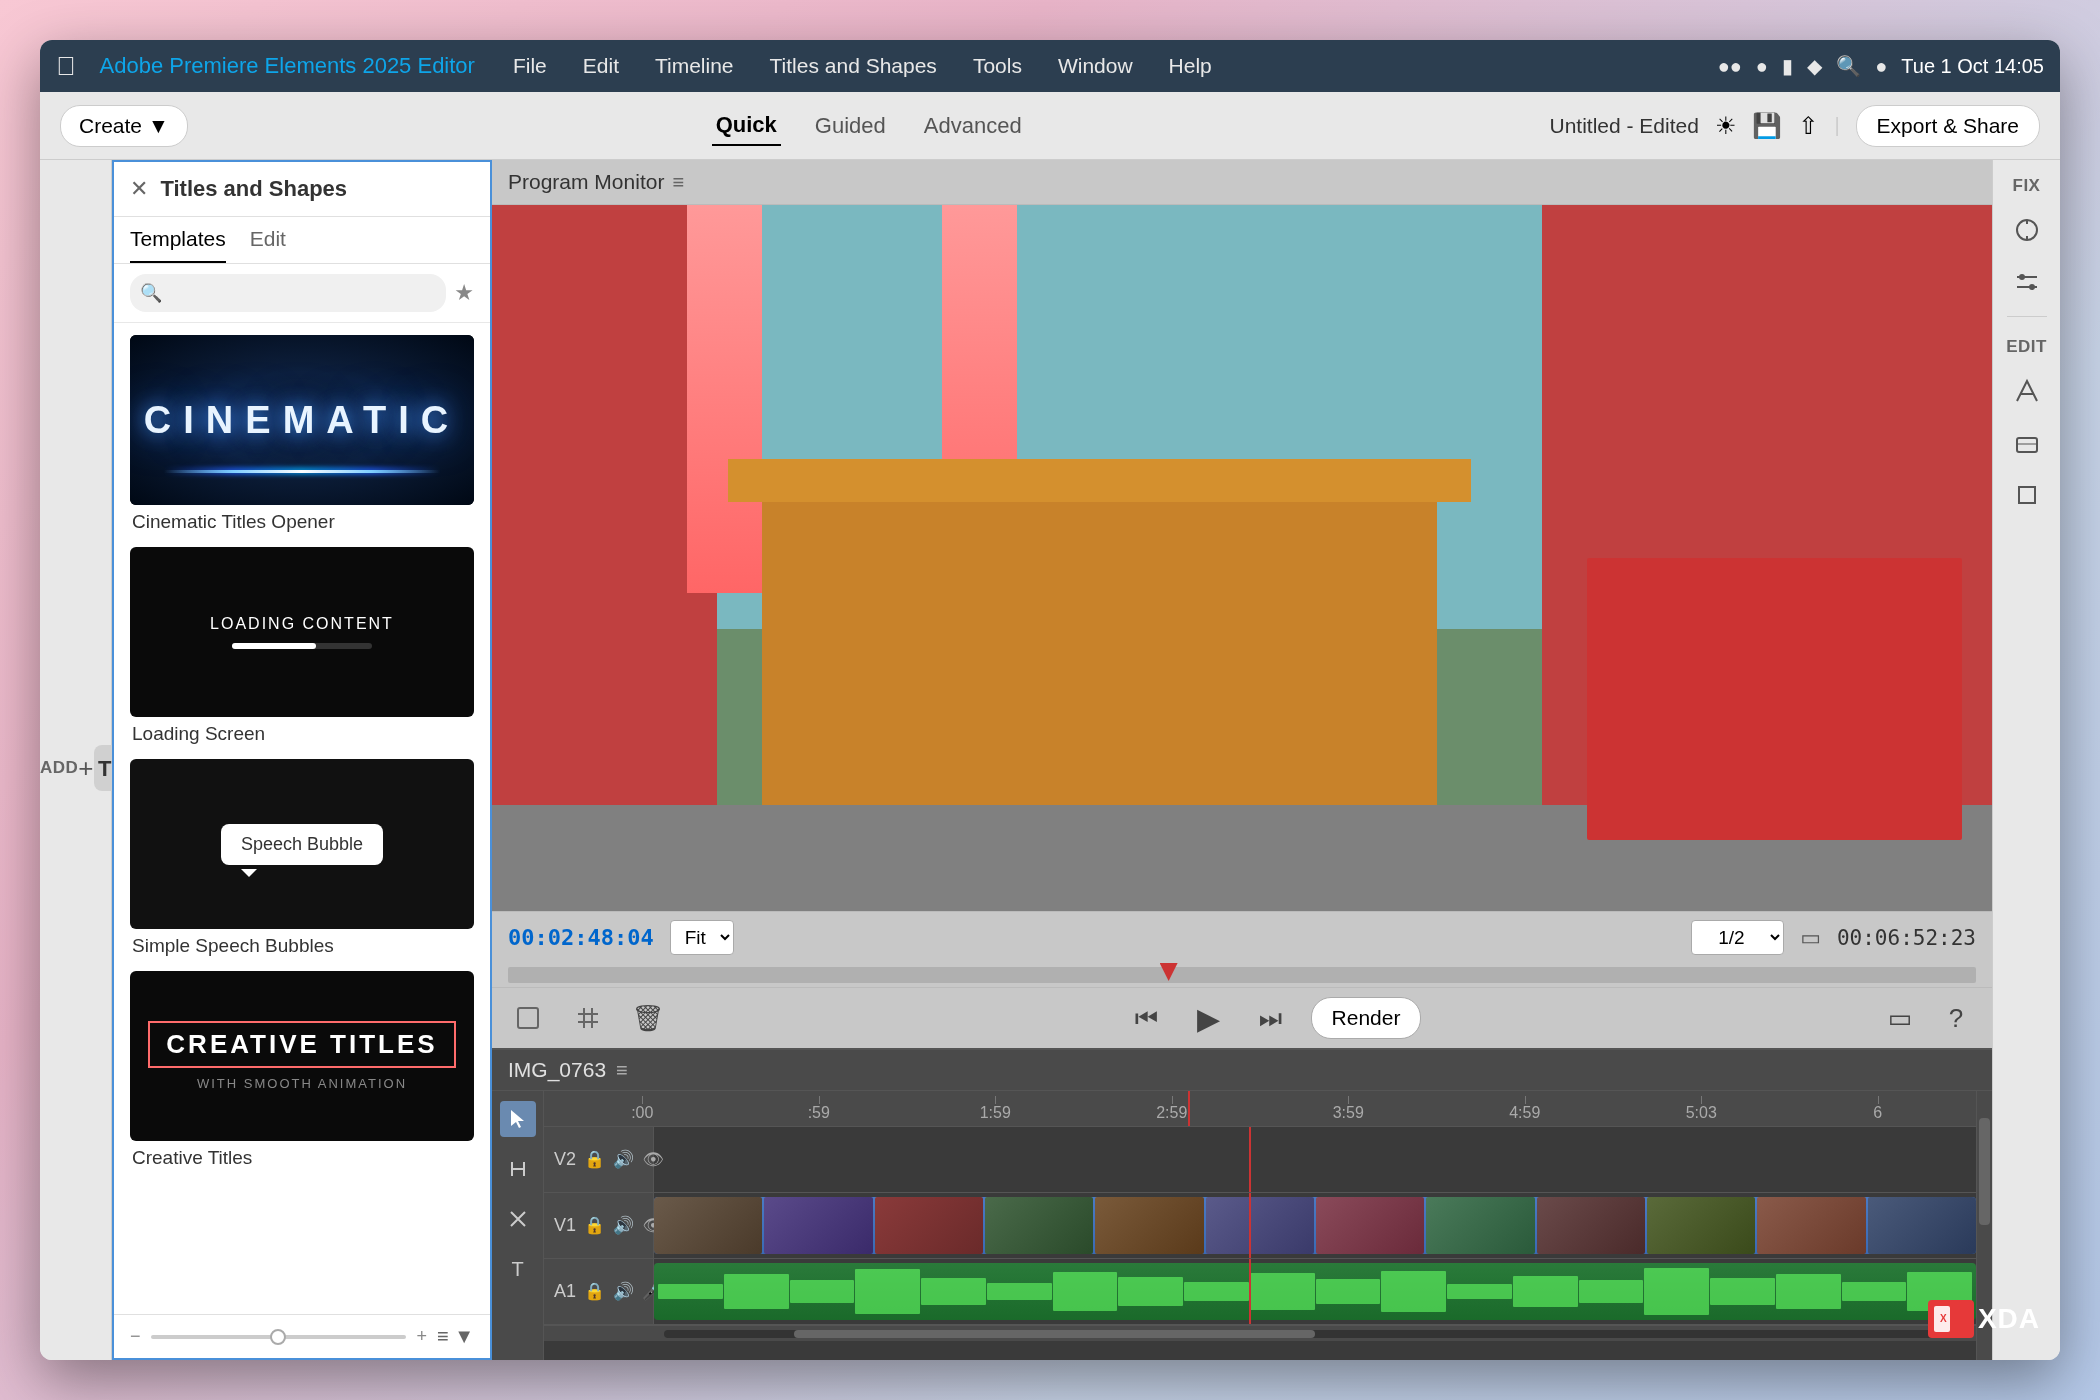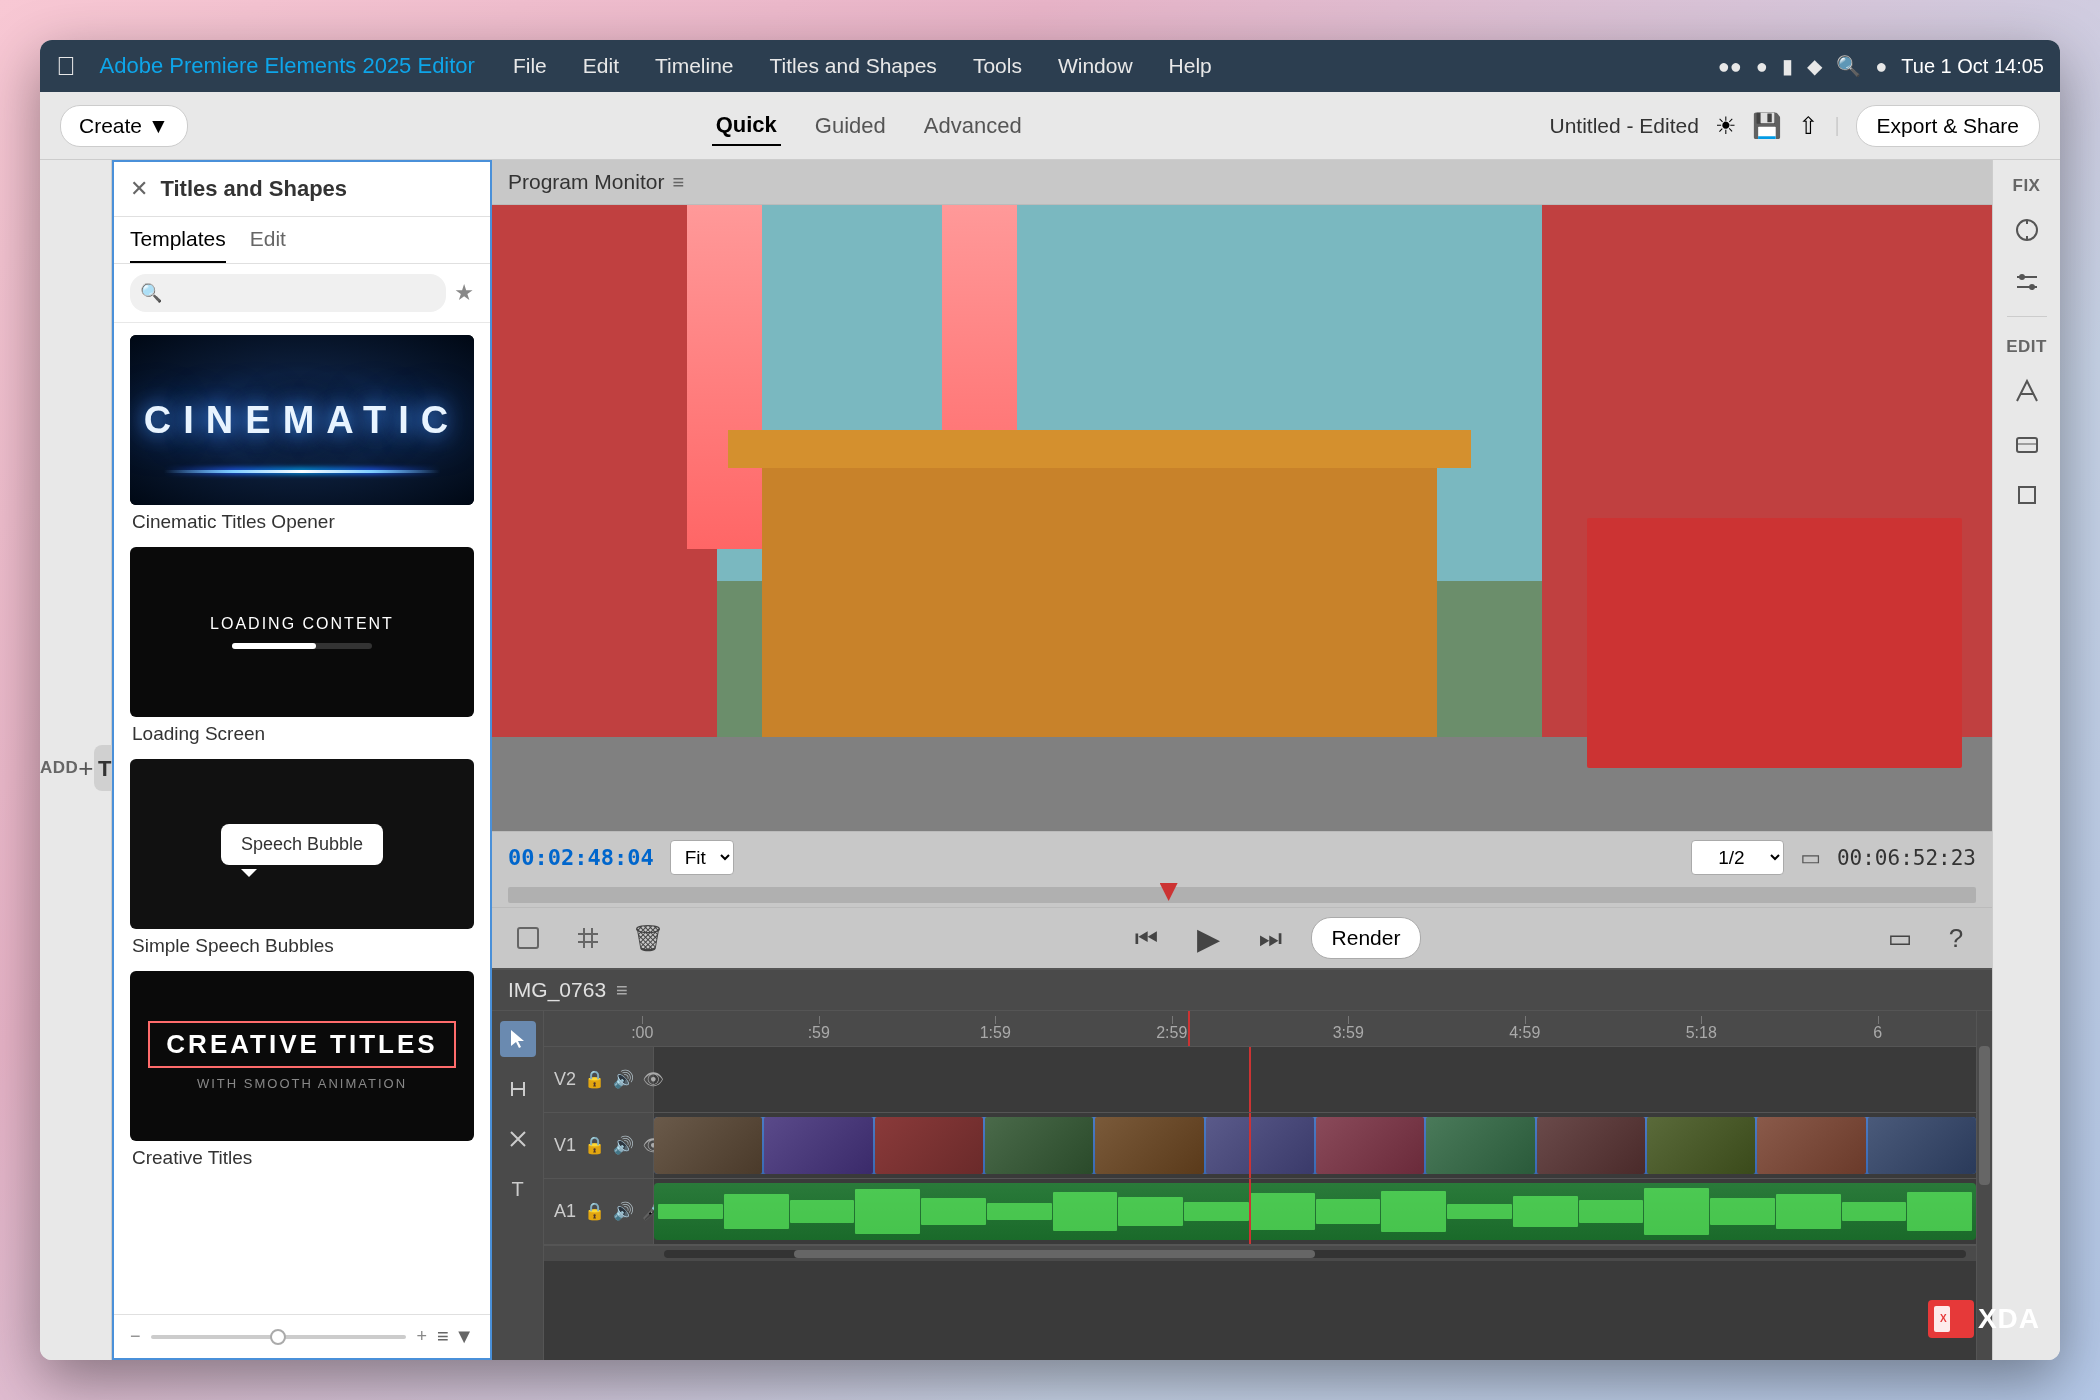--- a/index.html
+++ b/index.html
@@ -598,21 +598,21 @@
       padding: 8px 20px;
       font-size: 21px;
       cursor: pointer;
     }
     .ctrl-right { display: flex; gap: 16px; }
 
     
     .timeline-area {
       background: #3a3a3a;
       border-top: 2px solid #555;
-      height: 392px;
+      height: 312px;
       display: flex;
       flex-direction: column;
     }
     .timeline-header {
       background: #4a4a4a;
       padding: 8px 16px;
       display: flex;
       align-items: center;
       gap: 10px;
       border-bottom: 1px solid #555;
@@ -1151,21 +1151,21 @@
           <div class="timeline-tracks-area">
 
             <div class="timeline-ruler">
               <div class="ruler-marks">
                 <div class="ruler-mark">:00</div>
                 <div class="ruler-mark">:59</div>
                 <div class="ruler-mark">1:59</div>
                 <div class="ruler-mark">2:59</div>
                 <div class="ruler-mark">3:59</div>
                 <div class="ruler-mark">4:59</div>
-                <div class="ruler-mark">5:18</div>
+                <div class="ruler-mark">5:03</div>
                 <div class="ruler-mark">6</div>
               </div>
               <div class="playhead-line"></div>
             </div>
 
             <div class="track-row">
               <div class="track-label">
                 <span class="track-name">V2</span>
                 <span class="track-icon">🔒</span>
                 <span class="track-icon">🔊</span>

